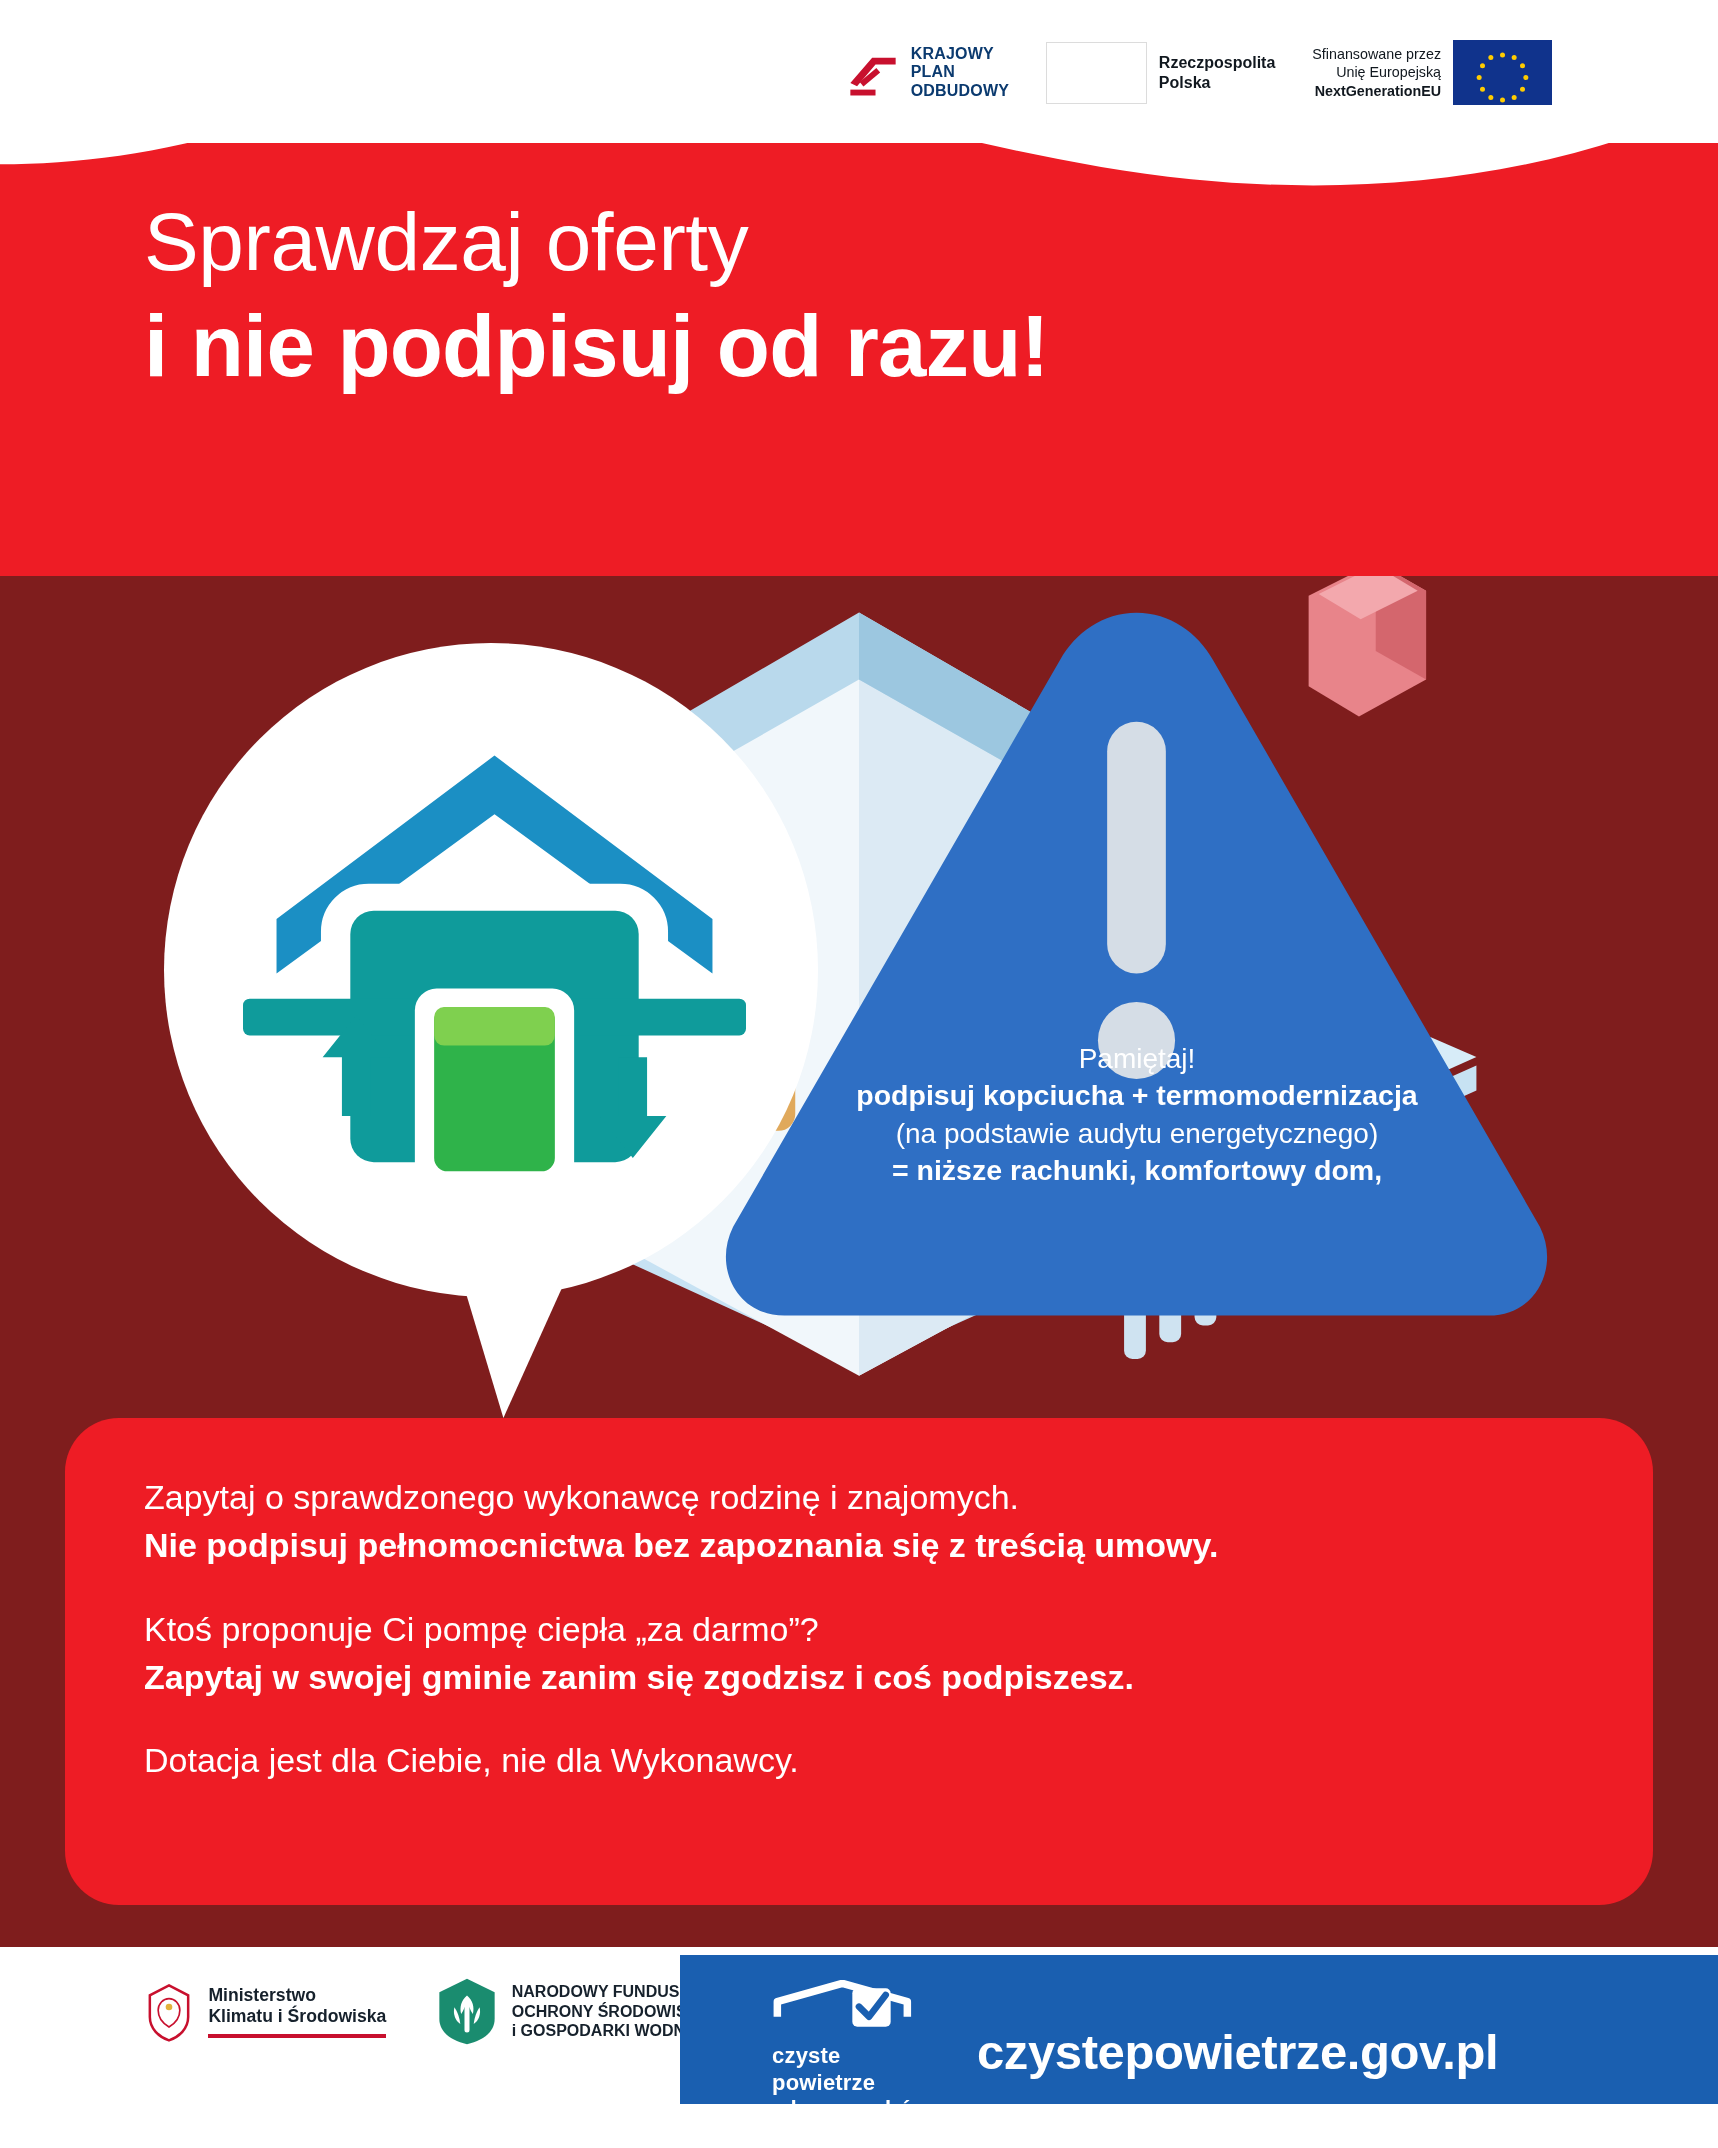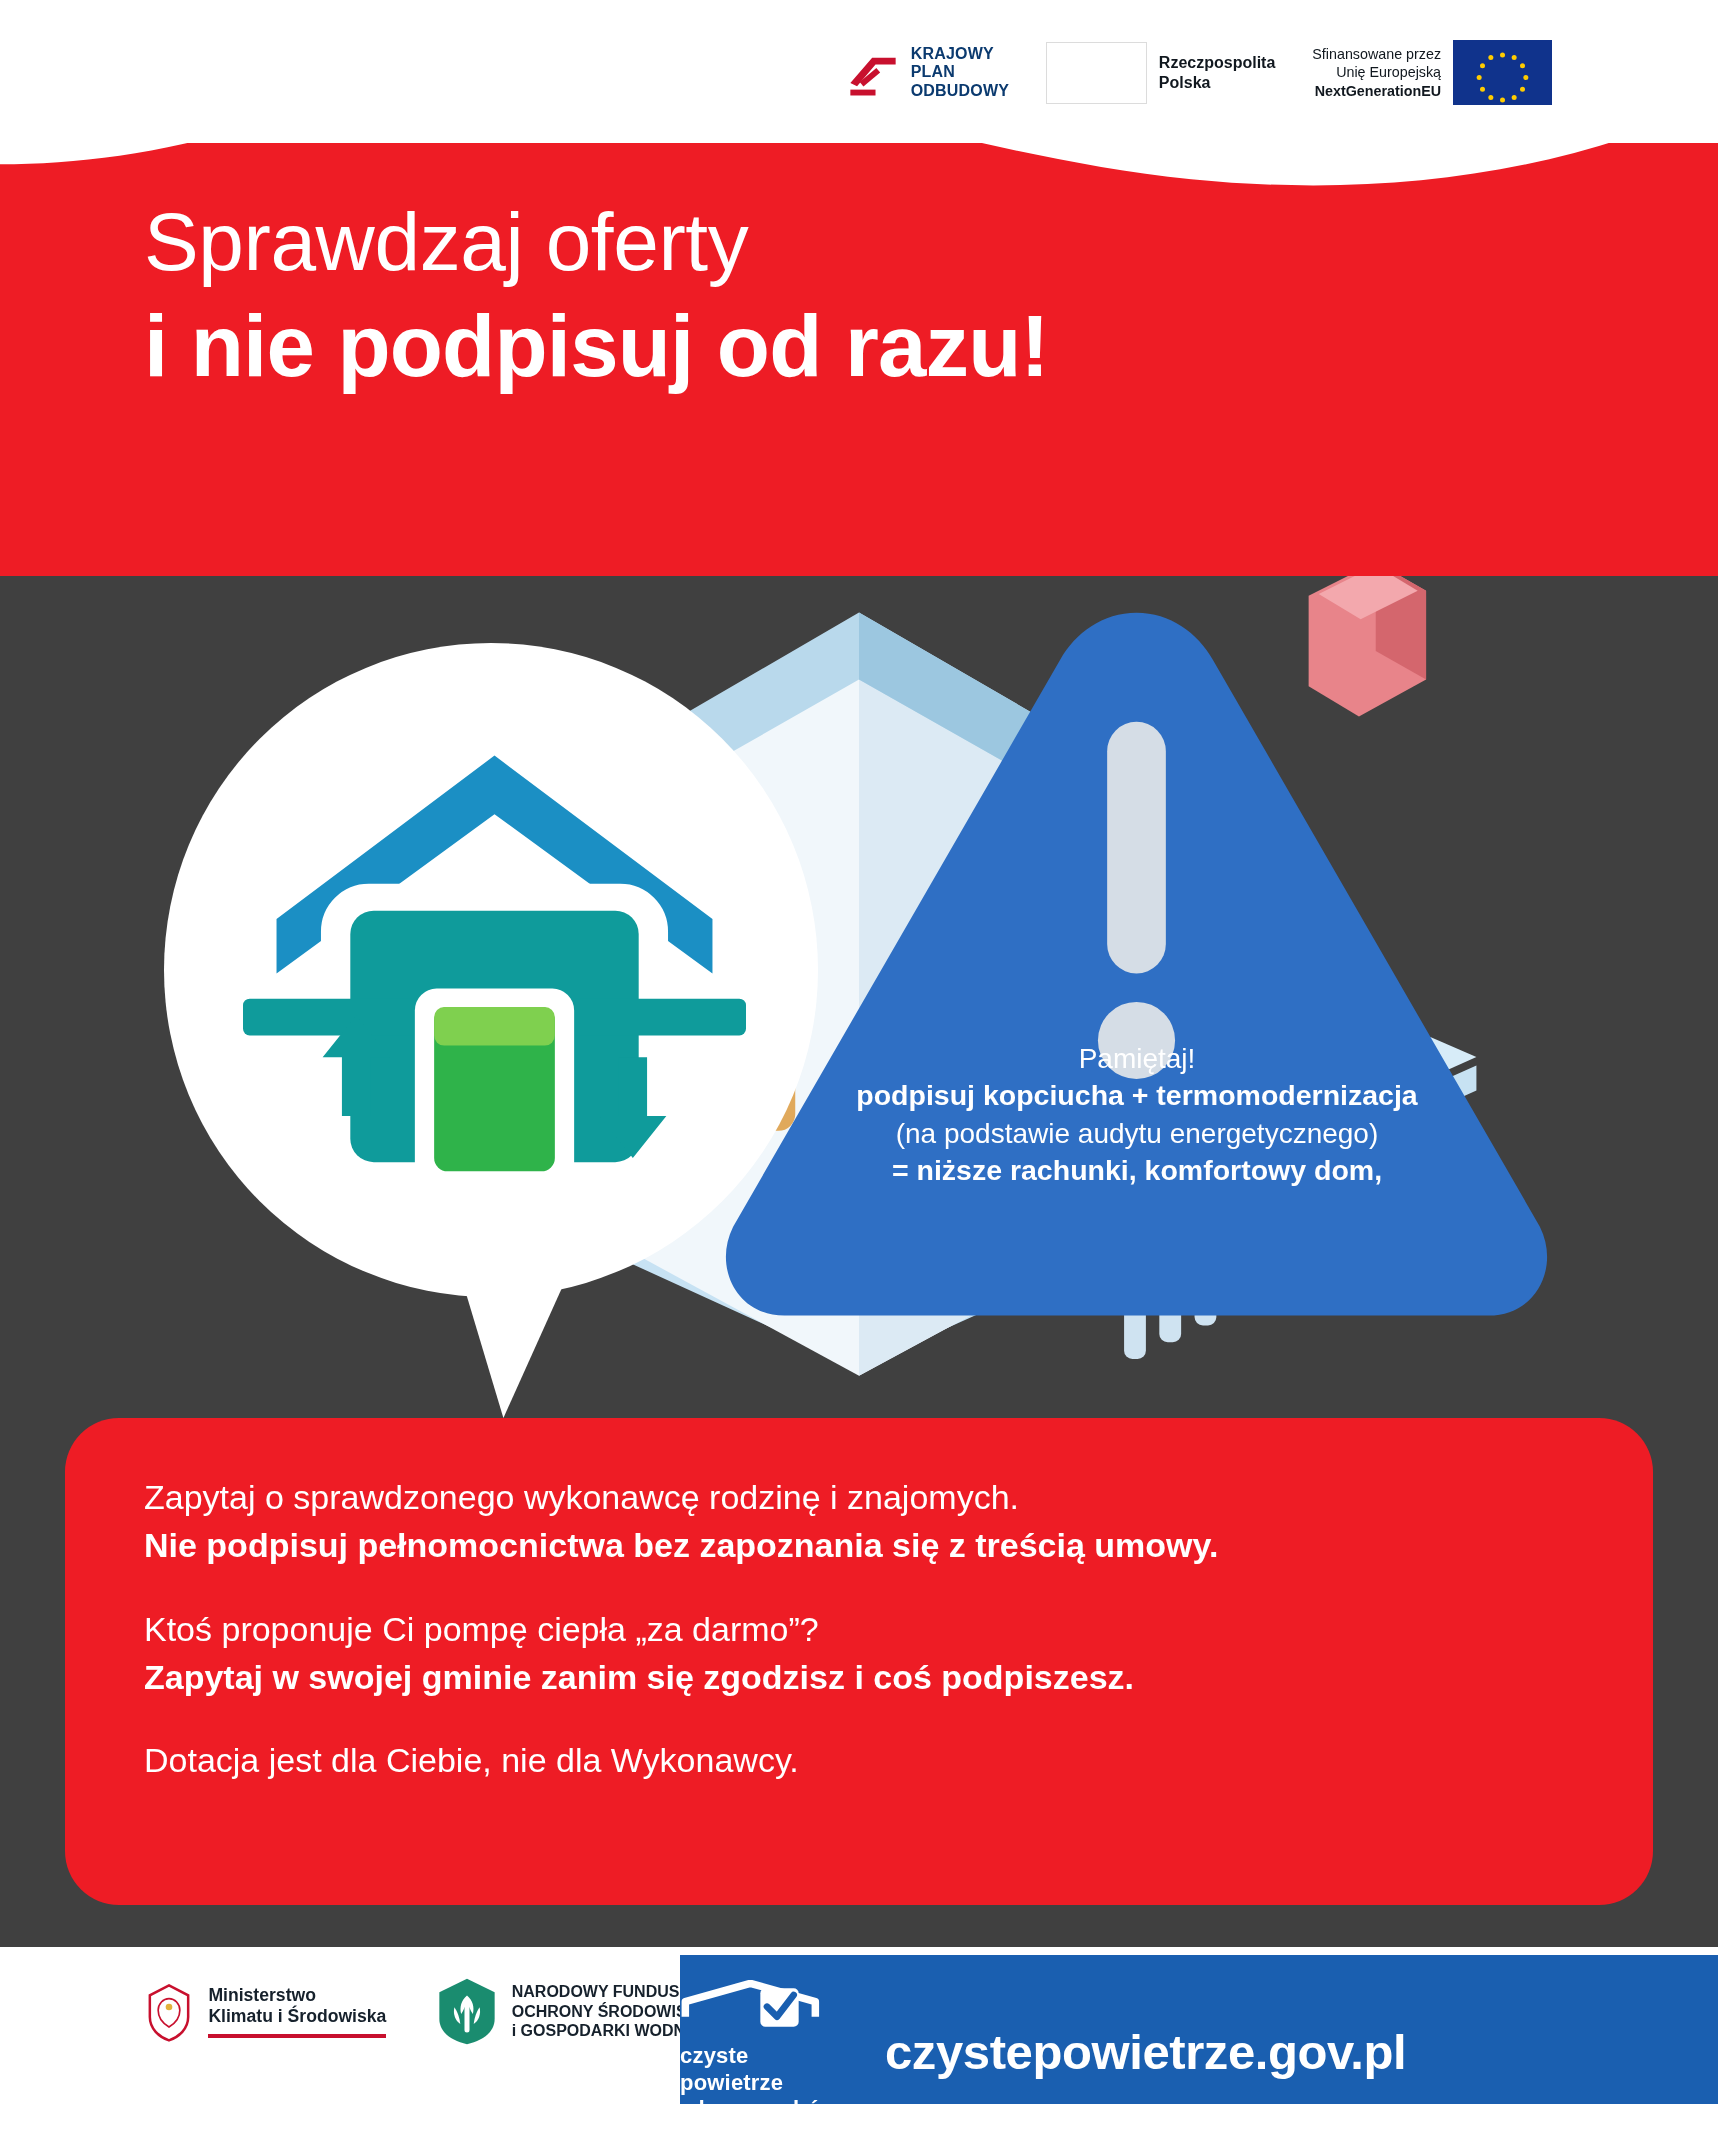--- a/index.html
+++ b/index.html
@@ -7,21 +7,21 @@
     width: 1718px;
     height: 2148px;
     font-family: "Liberation Sans", sans-serif;
     background: #ffffff;
     overflow: hidden;
   }
   .poster {
     position: relative;
     width: 1718px;
     height: 2104px;
-    background: #404040;
+    background: #7f1d1d;
     overflow: hidden;
   }
 
   
   .top-band {
     position: absolute;
     top: 0; left: 0;
     width: 1718px;
     height: 168px;
     background: #ffffff;
@@ -190,20 +190,21 @@
 
   .cp-bar {
     position: absolute;
     left: 680px; top: 1955px;
     width: 1039px; height: 193px;
     background: #1a5fb0;
     z-index: 14;
     display: flex;
     align-items: center;
     gap: 37px;
+    padding-left: 92px;
   }
   .cp-logo { width: 168px; }
   .cp-logo .cp-tag {
     color: #ffffff; font-size: 22px; font-weight: bold; line-height: 1.2;
     letter-spacing: 0.2px; margin-top: 5px;
   }
   .cp-url {
     color: #ffffff; font-size: 49px; font-weight: bold; letter-spacing: -0.4px;
   }
 </style>

